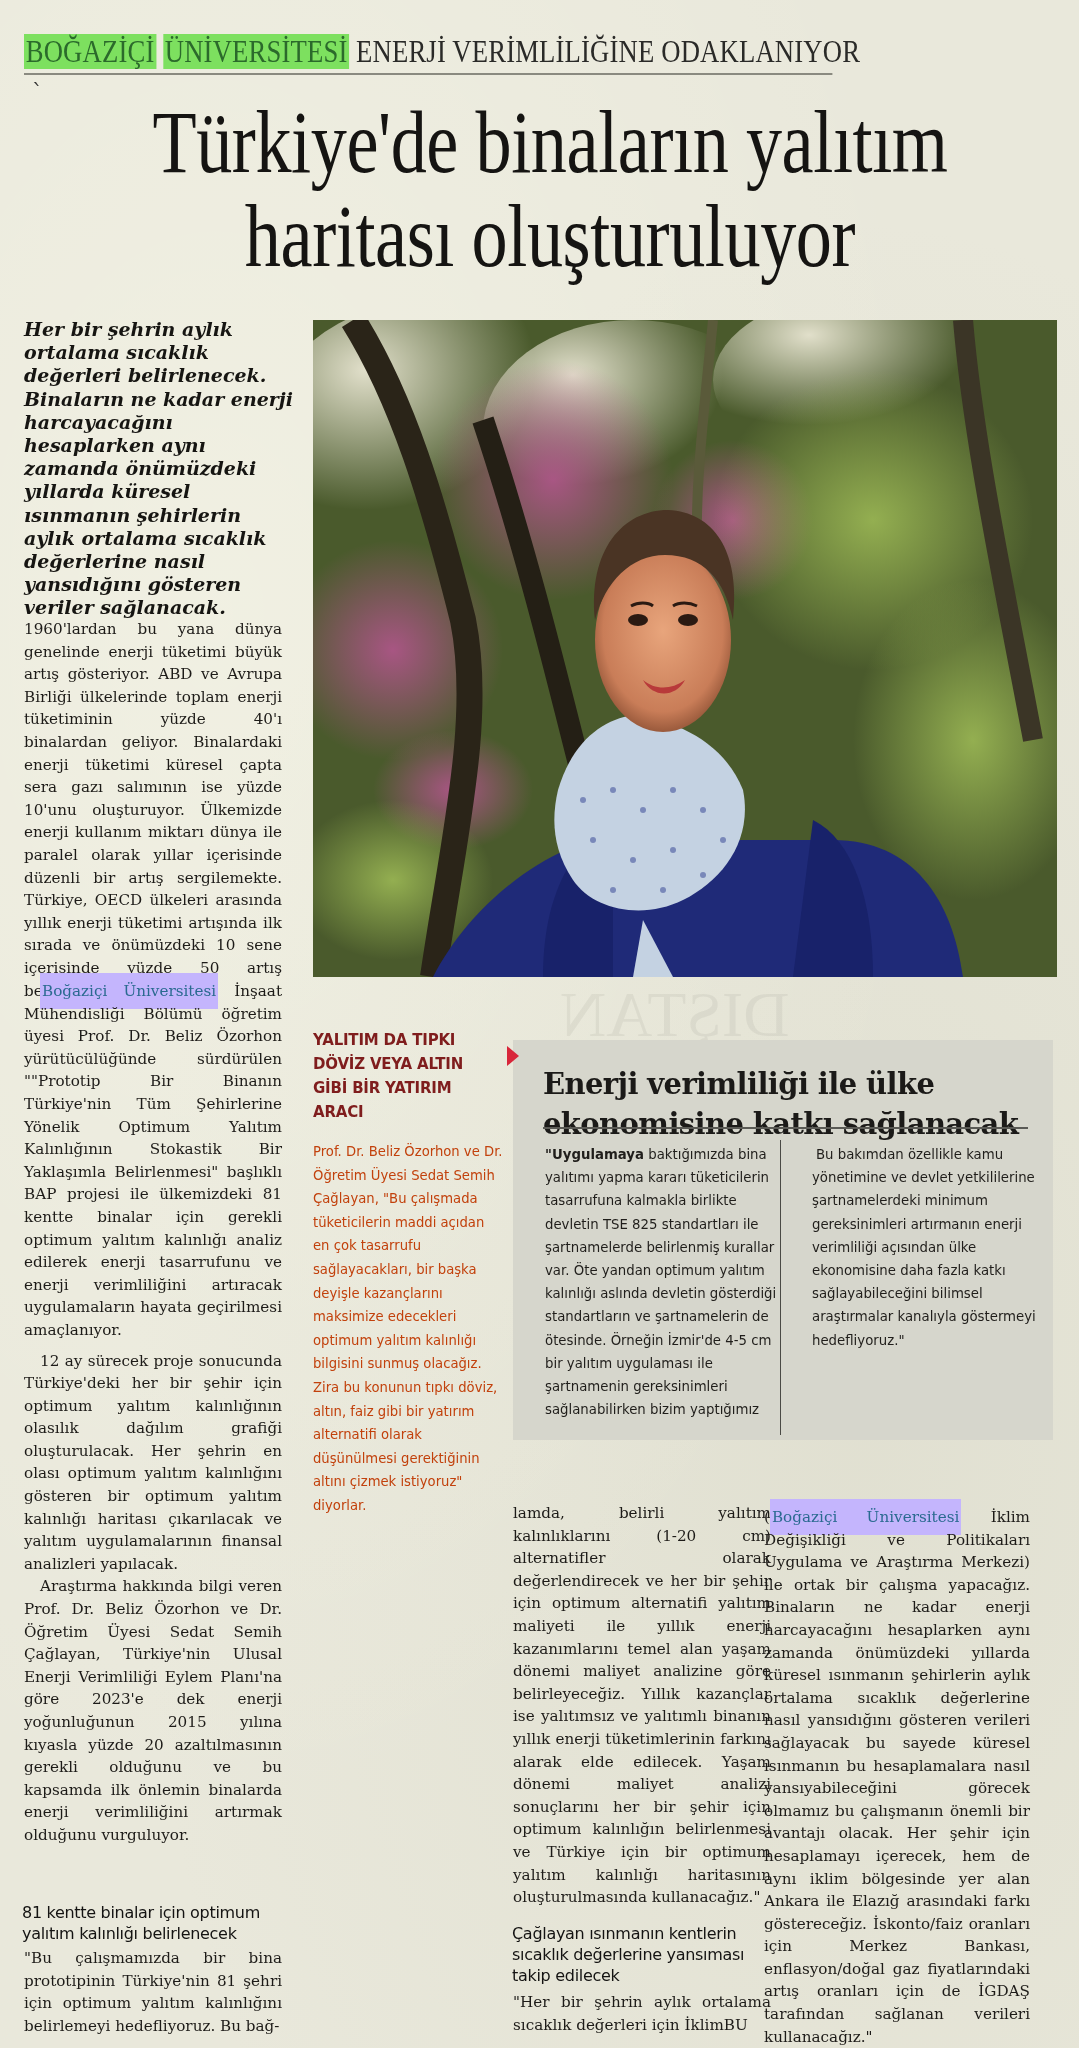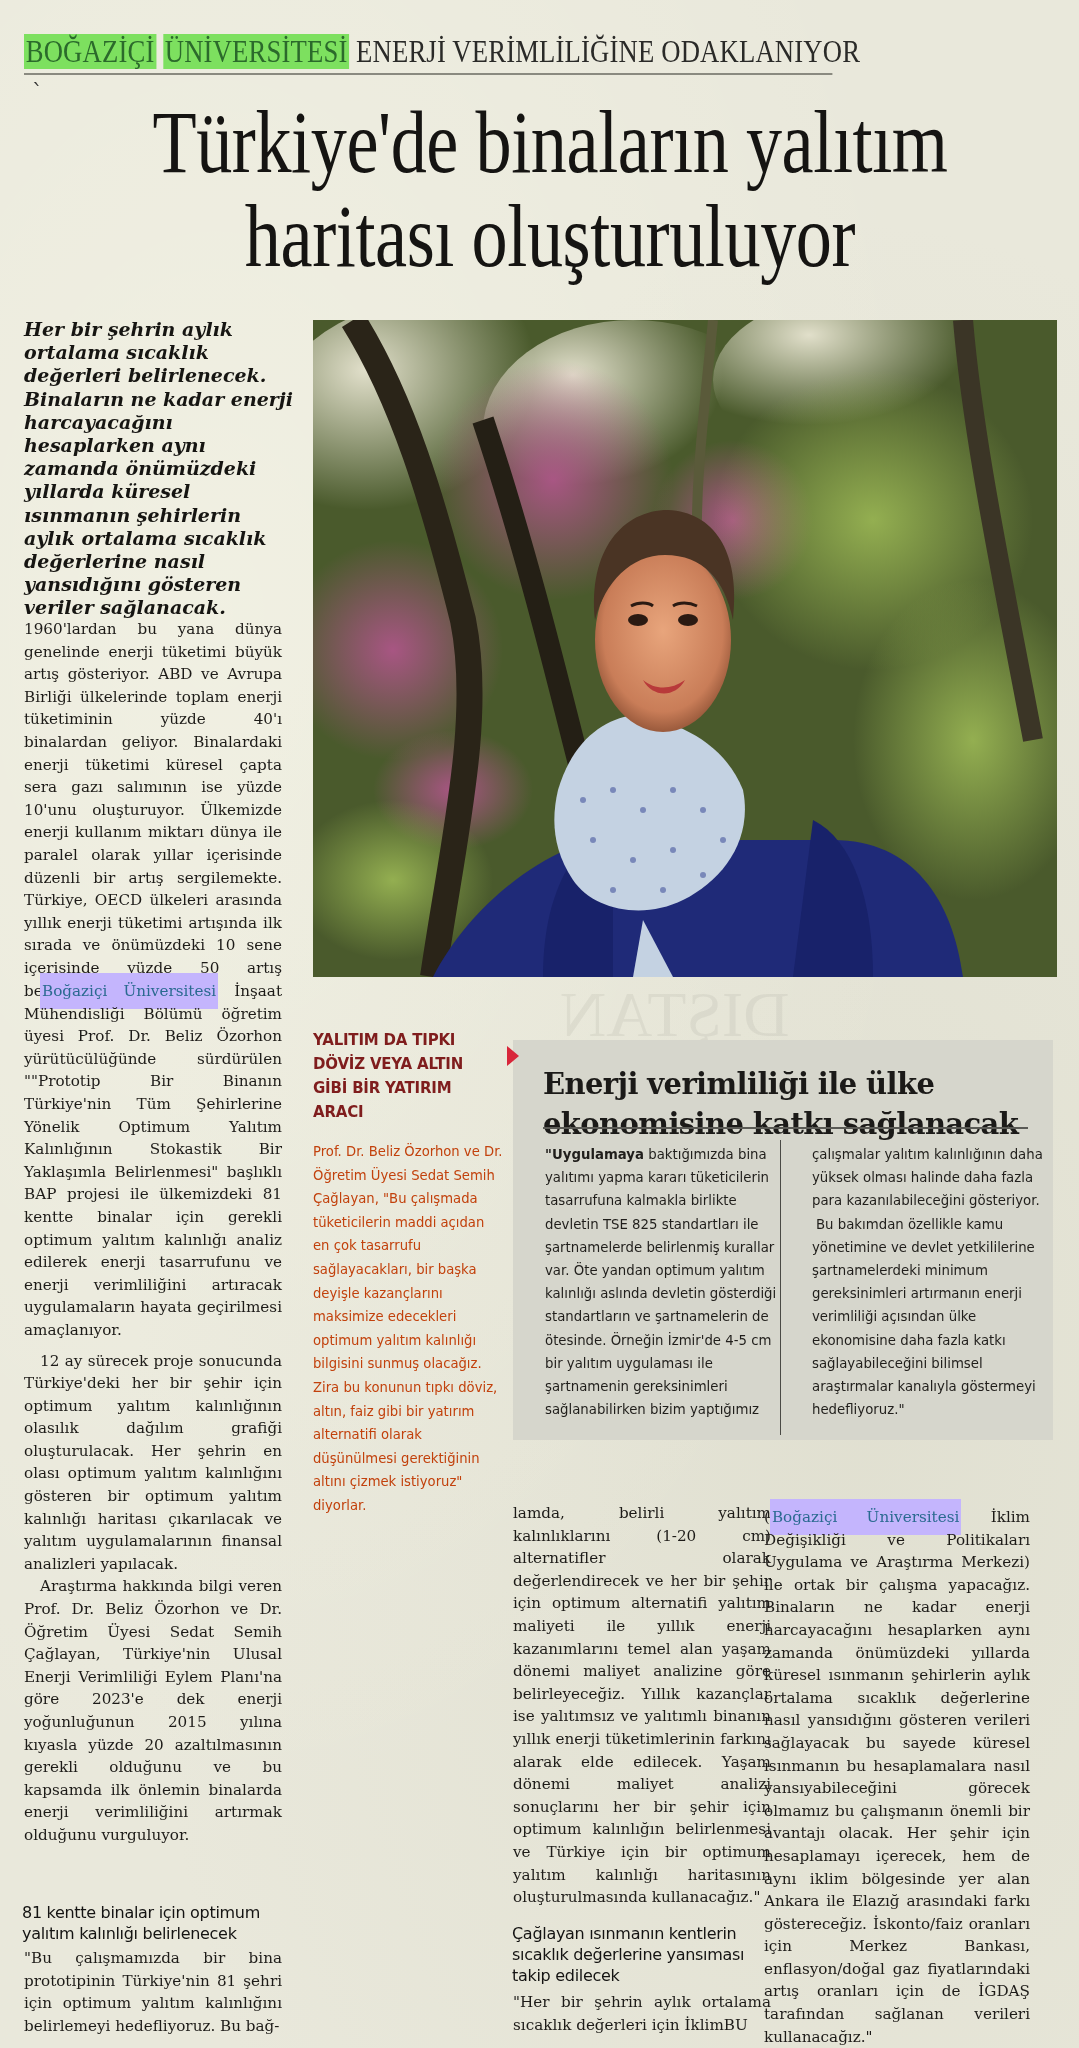--- a/index.html
+++ b/index.html
@@ -193,21 +193,20 @@
 
 <div class="box"></div>
 <div class="box-arrow"></div>
 <div class="box-title">Enerji verimliliği ile ülke ekonomisine katkı sağlanacak</div>
 <div class="box-rule"></div>
 <div class="box-divider"></div>
 <div class="box-col box-col-left">
   <b>"Uygulamaya</b><span> baktığımızda bina yalıtımı yapma kararı tüketicilerin tasarrufuna kalmakla birlikte devletin TSE 825 standartları ile şartnamelerde belirlenmiş kurallar var. Öte yandan optimum yalıtım kalınlığı aslında devletin gösterdiği standartların ve şartnamelerin de ötesinde. Örneğin İzmir'de 4-5 cm bir yalıtım uygulaması ile şartnamenin gereksinimleri sağlanabilirken bizim yaptığımız</span>
 </div>
 <div class="box-col box-col-right">
-  <div>çalışmalar yalıtım kalınlığının daha yüksek olması halinde daha fazla para kazanılabileceğini gösteriyor.</div>
   <div style="text-indent:4px;">Bu bakımdan özellikle kamu yönetimine ve devlet yetkililerine şartnamelerdeki minimum gereksinimleri artırmanın enerji verimliliği açısından ülke ekonomisine daha fazla katkı sağlayabileceğini bilimsel araştırmalar kanalıyla göstermeyi hedefliyoruz."</div>
 </div>
 
 <div class="col-serif col3">lamda, belirli yalıtım kalınlıklarını (1-20 cm) alternatifler olarak değerlendirecek ve her bir şehir için optimum alternatifi yalıtım maliyeti ile yıllık enerji kazanımlarını temel alan yaşam dönemi maliyet analizine göre belirleyeceğiz. Yıllık kazançlar ise yalıtımsız ve yalıtımlı binanın yıllık enerji tüketimlerinin farkını alarak elde edilecek. Yaşam dönemi maliyet analizi sonuçlarını her bir şehir için optimum kalınlığın belirlenmesi ve Türkiye için bir optimum yalıtım kalınlığı haritasının oluşturulmasında kullanacağız."</div>
 <div class="subhead sub2">Çağlayan ısınmanın kentlerin sıcaklık değerlerine yansıması takip edilecek</div>
 <div class="col-serif col3b">"Her bir şehrin aylık ortalama sıcaklık değerleri için İklimBU</div>
 
 <div class="col-serif col4">
   <span>(</span><span class="hl-cyan">Boğaziçi Üniversitesi</span><span> İklim Değişikliği ve Politikaları Uygulama ve Araştırma Merkezi) ile ortak bir çalışma yapacağız. Binaların ne kadar enerji harcayacağını hesaplarken aynı zamanda önümüzdeki yıllarda küresel ısınmanın şehirlerin aylık ortalama sıcaklık değerlerine nasıl yansıdığını gösteren verileri sağlayacak bu sayede küresel ısınmanın bu hesaplamalara nasıl yansıyabileceğini görecek olmamız bu çalışmanın önemli bir avantajı olacak. Her şehir için hesaplamayı içerecek, hem de aynı iklim bölgesinde yer alan Ankara ile Elazığ arasındaki farkı göstereceğiz. İskonto/faiz oranları için Merkez Bankası, enflasyon/doğal gaz fiyatlarındaki artış oranları için de İGDAŞ tarafından sağlanan verileri kullanacağız."</span>
 </div>

